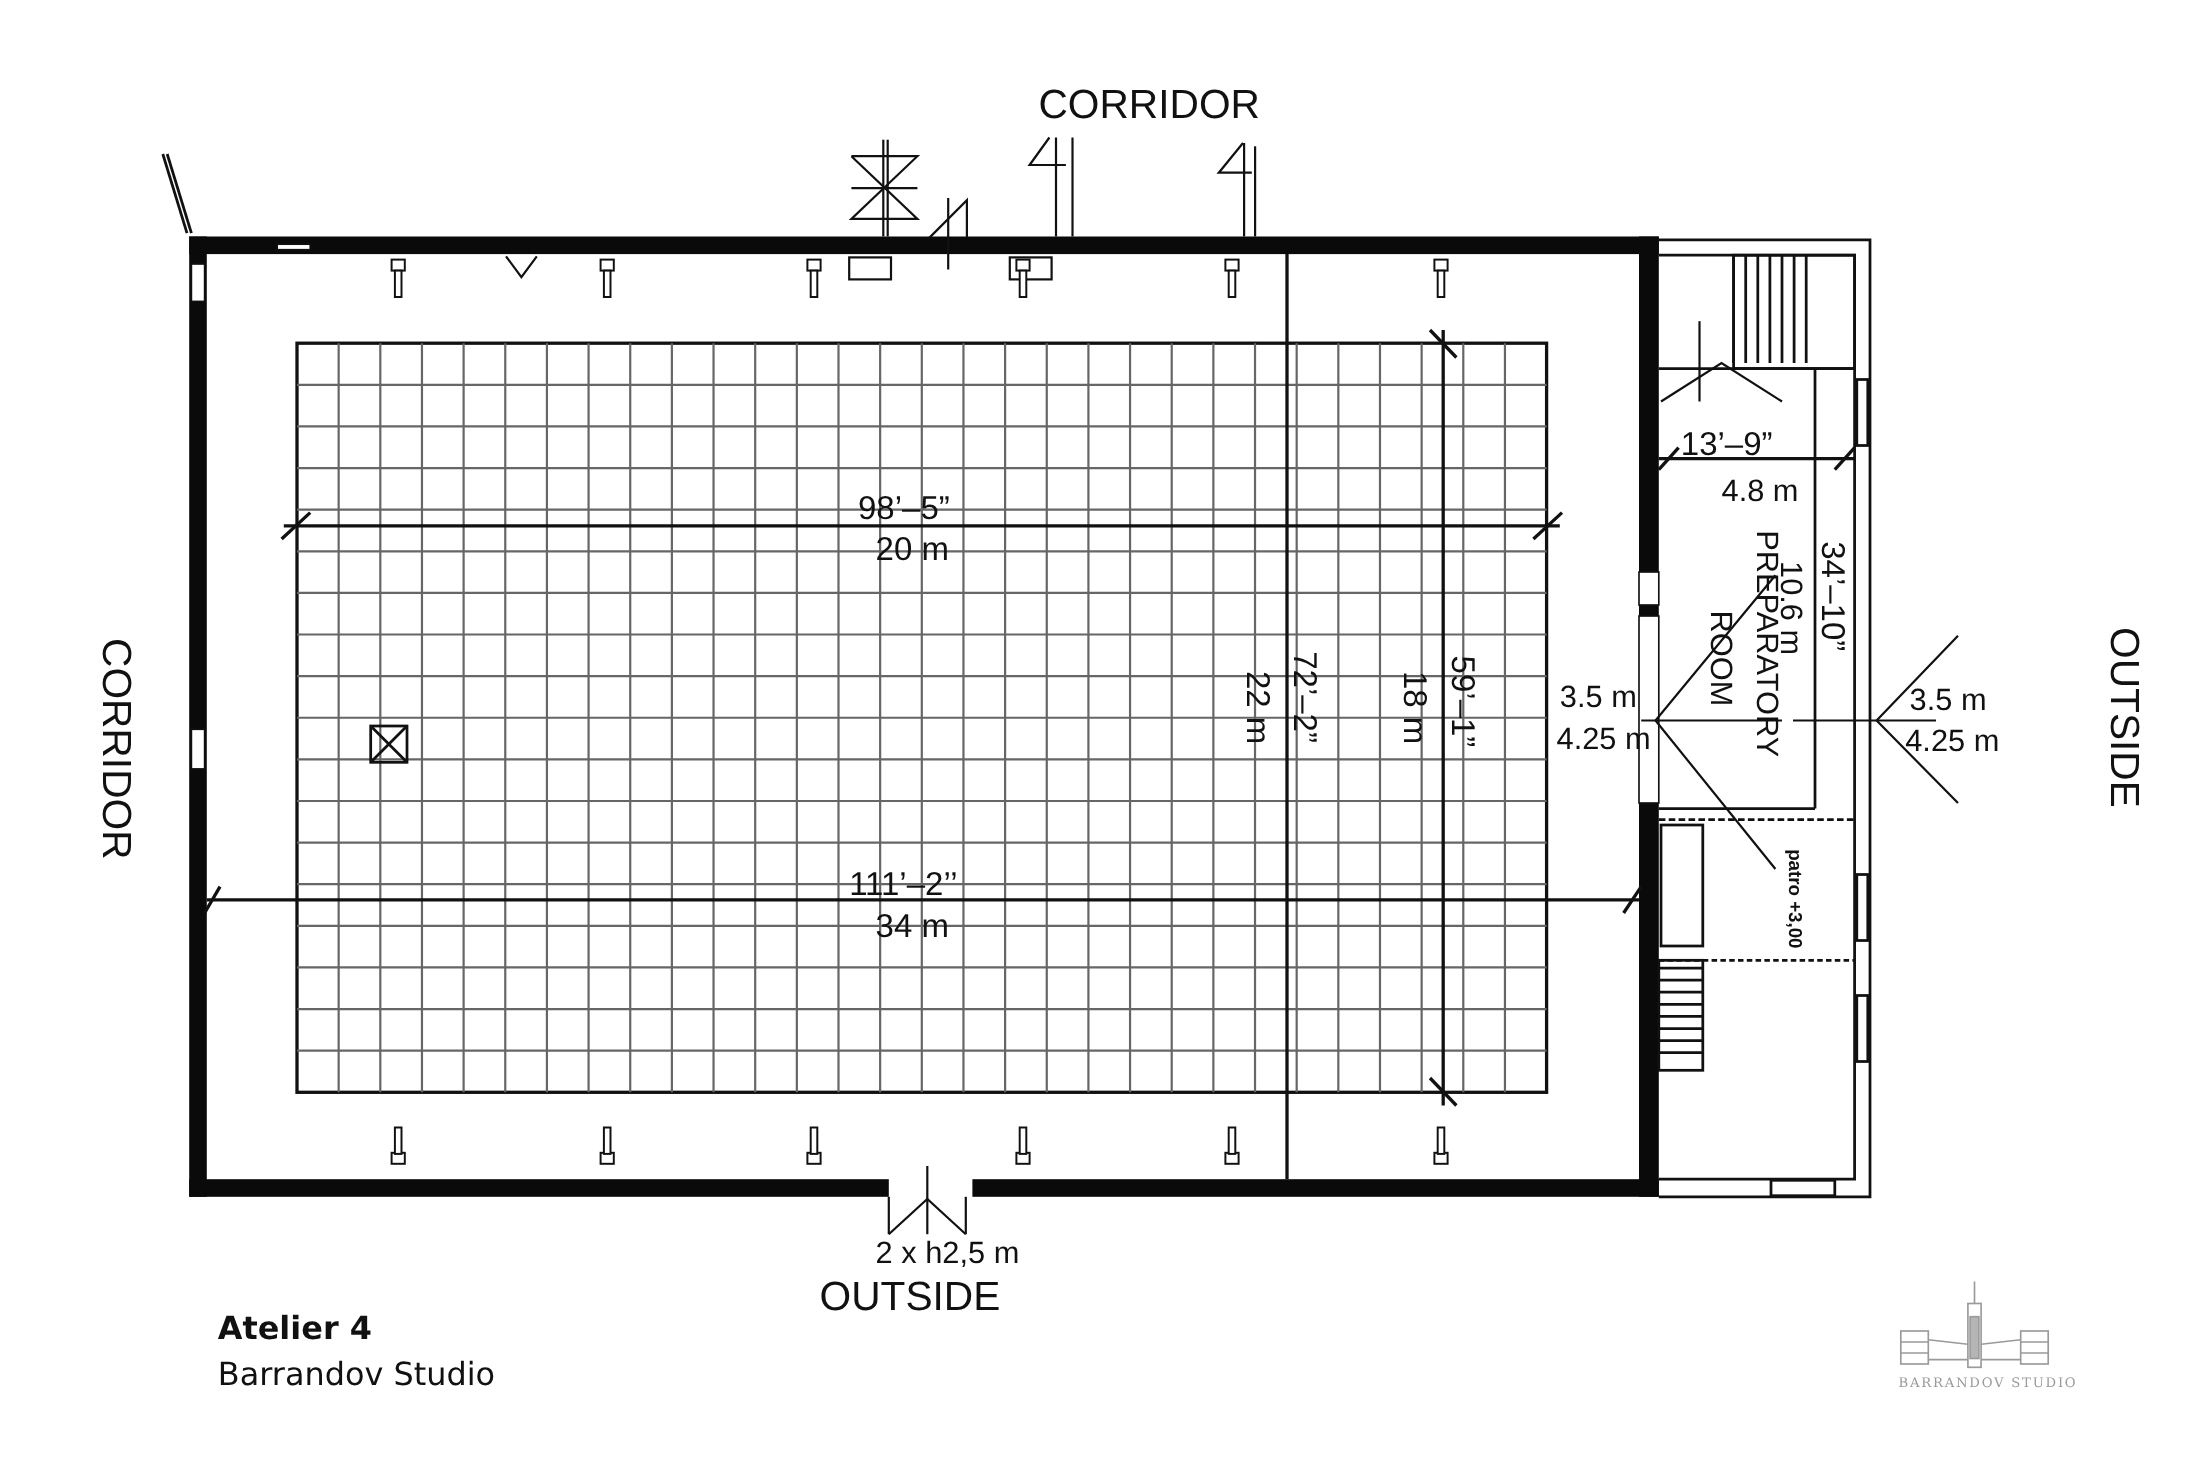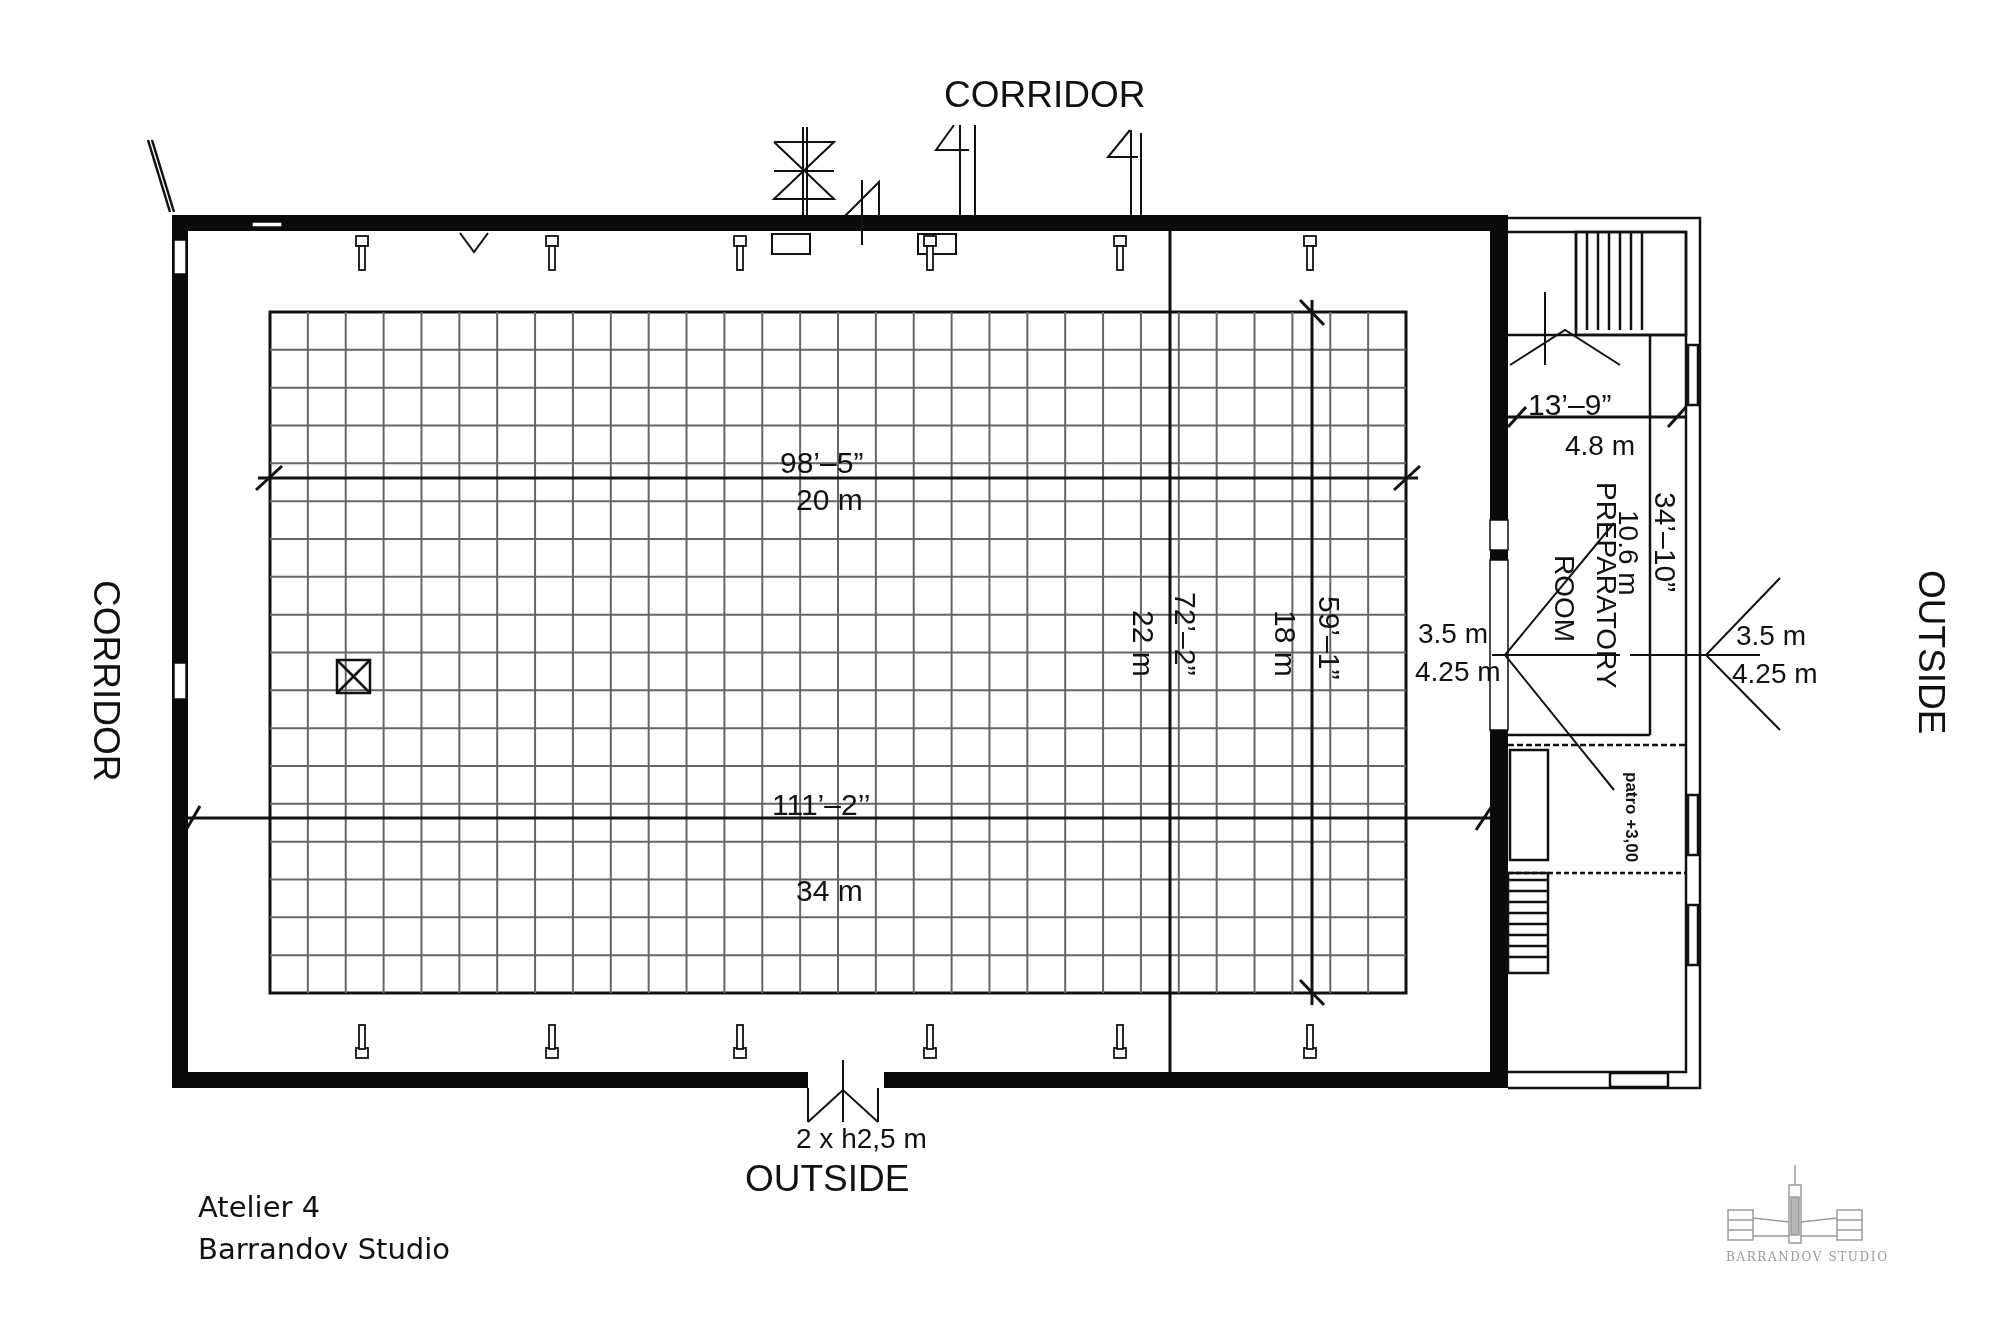--- a/index.html
+++ b/index.html
@@ -6,21 +6,21 @@
   body { width:2000px; height:1333px; position:relative; overflow:hidden;
          font-family:"Liberation Sans", sans-serif; color:#111; }
   #plan { position:absolute; left:0; top:0; }
   .lbl { position:absolute; white-space:nowrap; color:#111;
          font-family:"Liberation Sans", sans-serif; line-height:1; }
   .big { font-size:37px; }
   .dim { font-size:30px; }
   .small { font-size:28px; }
   .rot90 { transform-origin:left top; transform:rotate(90deg); }
   .caption { position:absolute; left:198px; font-family:"DejaVu Sans", sans-serif; color:#111; }
-  .caption.title { top:1190px; font-size:29px; font-weight:normal; }
+  .caption.title { top:1190px; font-size:29px; font-weight:bold; }
   .caption.sub { top:1232px; font-size:29px; }
   .logo-text { position:absolute; left:1726px; top:1250px; font-family:"DejaVu Serif", serif;
                font-size:12px; letter-spacing:1.6px; color:#9a9a9a; }
   .patro { font-size:17px; font-weight:bold; font-family:"Liberation Sans", sans-serif; }
 </style>
 </head>
 <body>
 
 <svg id="plan" width="2000" height="1333" viewBox="0 0 2000 1333">
 
@@ -238,21 +238,21 @@
 </svg>
 
 <div class="lbl big" style="left:944px; top:76px;">CORRIDOR</div>
 <div class="lbl big rot90" style="left:125px; top:580px;">CORRIDOR</div>
 <div class="lbl big" style="left:745px; top:1160px;">OUTSIDE</div>
 <div class="lbl big rot90" style="left:1950px; top:570px;">OUTSIDE</div>
 
 <div class="lbl dim" style="left:780px; top:448px;">98’–5”</div>
 <div class="lbl dim" style="left:796px; top:485px;">20 m</div>
 <div class="lbl dim" style="left:772px; top:790px;">111’–2’’</div>
-<div class="lbl dim" style="left:796px; top:876px;">34 m</div>
+<div class="lbl dim" style="left:796px; top:828px;">34 m</div>
 
 <div class="lbl dim rot90" style="left:1158px; top:610px;">22 m</div>
 <div class="lbl dim rot90" style="left:1200px; top:592px;">72’–2”</div>
 <div class="lbl dim rot90" style="left:1300px; top:610px;">18 m</div>
 <div class="lbl dim rot90" style="left:1344px; top:596px;">59’–1”</div>
 
 <div class="lbl dim" style="left:1528px; top:390px;">13’–9”</div>
 <div class="lbl small" style="left:1543px; top:432px;margin-left:22px;">4.8 m</div>
 <div class="lbl dim rot90" style="left:1680px; top:492px;">34’–10”</div>
 <div class="lbl small rot90" style="left:1642px; top:510px;">10.6 m</div>

